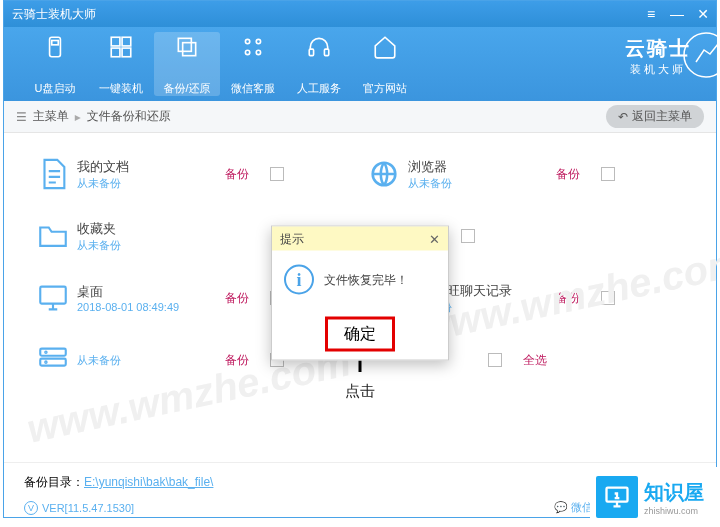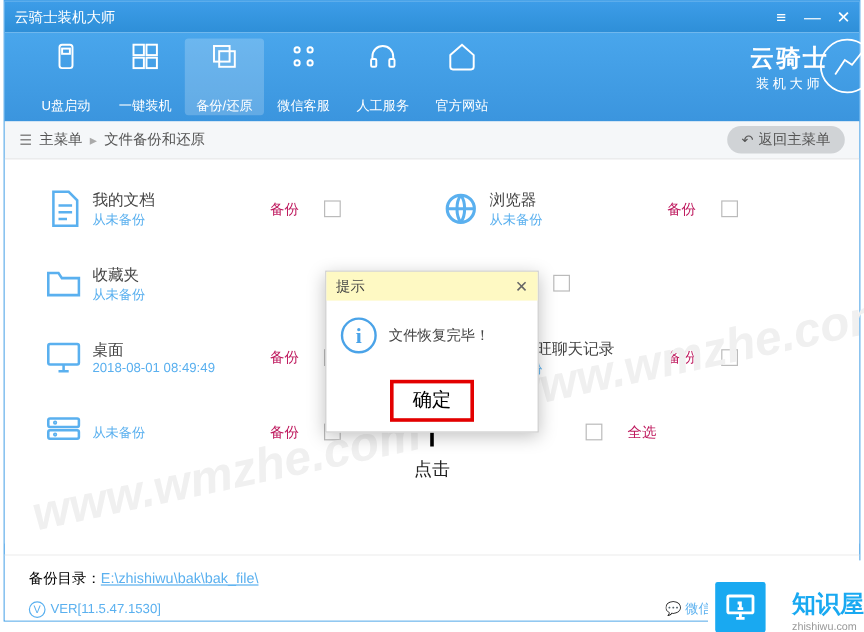--- a/index.html
+++ b/index.html
@@ -40,21 +40,21 @@
 .dlghdr .x{margin-left:auto;cursor:pointer;font-size:13px;color:#666}
 .dlgbody{display:flex;align-items:center;gap:10px;padding:14px 12px}
 .info-i{width:30px;height:30px;border:2px solid #4aa3e8;border-radius:50%;display:flex;align-items:center;justify-content:center;color:#4aa3e8;font-size:18px;font-weight:bold;font-family:serif}
 .dlgmsg{font-size:12px;color:#444}
 .dlgft{padding:8px;display:flex;justify-content:center}
 .okbtn{border:3px solid #e30000;padding:4px 16px;font-size:16px;background:#fff;cursor:pointer}
 .arrow{position:absolute;left:50%;top:335px;transform:translateX(-50%);z-index:5;display:flex;flex-direction:column;align-items:center}
 .arrow svg{display:block}
 .arrowlbl{font-size:15px;color:#222;margin-top:2px}
 .wm{position:absolute;color:#f0f0f0;font-size:40px;font-style:italic;font-weight:bold;transform:rotate(-12deg);pointer-events:none;z-index:1}
-.logo-corner{position:absolute;right:0;bottom:0;width:130px;height:60px;background:#fff;display:flex;align-items:flex-end;gap:22px;padding-left:6px;z-index:20}
+.logo-corner{position:absolute;right:0;bottom:0;width:130px;height:60px;background:#fff;display:flex;align-items:center;gap:6px;padding-left:6px;z-index:20}
 .logo-sq{width:42px;height:42px;background:#19a9f1;display:flex;align-items:center;justify-content:center;border-radius:2px}
 .logo-txt{display:flex;flex-direction:column}
 .logo-t1{font-size:20px;color:#19a9f1;font-weight:bold}
 .logo-t2{font-size:9px;color:#999}
 </style>
 </head>
 <body>
 
 <div class="win">
   <div class="titlebar">
@@ -277,21 +277,21 @@
     <svg width="26" height="44" viewBox="0 0 26 44">
         <path d="M13 2 L13 36 M13 2 L5 14 M13 2 L21 14" stroke="#000" stroke-width="3" fill="none"></path>
         <polygon points="13,0 4,16 22,16" fill="#000"></polygon>
       </svg>
     <span class="arrowlbl">点击</span>
   </div>
 
   <div class="footer">
     <div class="frow1">
       <span>备份目录：</span>
-      <a href="#">E:\zhishiwu\bak\bak_file\</a>
+      <a href="#">E:\yunqishi\bak\bak_file\</a>
       <span class="savebtn">备份文件</span>
     </div>
     <div class="frow2">
       <span style="border:1px solid #5ab0ef;border-radius:50%;width:14px;height:14px;display:inline-flex;align-items:center;justify-content:center;font-size:9px;margin-right:4px">V</span>
       <span>VER[11.5.47.1530]</span>
       <span class="r">
         <span>💬 <span>微信客服</span></span>
         <span>🐧 <span>QQ交流群</span></span>
       </span>
     </div>

